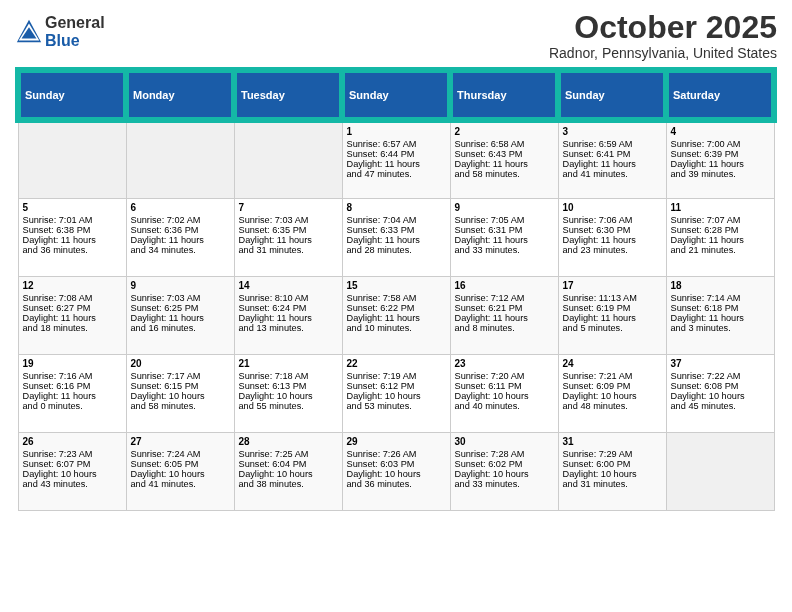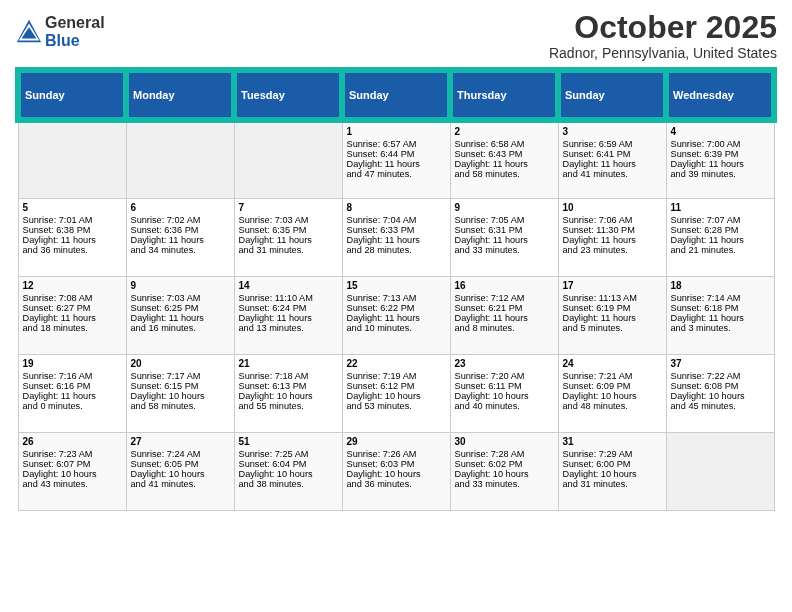--- a/index.html
+++ b/index.html
@@ -117,21 +117,21 @@
 
   <table>
     <thead>
       <tr>
         <th>Sunday</th>
         <th>Monday</th>
         <th>Tuesday</th>
         <th>Sunday</th>
         <th>Thursday</th>
         <th>Sunday</th>
-        <th>Wednesday</th>
+        <th>Saturday</th>
       </tr>
     </thead>
     <tbody id="calendar-body">
     <tr>
           <td class="empty"></td>
           <td class="empty"></td>
           <td class="empty"></td>
           <td>
             <span class="day-number">1</span>
             <div>Sunrise: 6:57 AM</div>
@@ -193,21 +193,21 @@
           <td>
             <span class="day-number">9</span>
             <div>Sunrise: 7:05 AM</div>
             <div>Sunset: 6:31 PM</div>
             <div>Daylight: 11 hours</div>
             <div>and 33 minutes.</div>
           </td>
           <td>
             <span class="day-number">10</span>
             <div>Sunrise: 7:06 AM</div>
-            <div>Sunset: 11:30 PM</div>
+            <div>Sunset: 6:30 PM</div>
             <div>Daylight: 11 hours</div>
             <div>and 23 minutes.</div>
           </td>
           <td>
             <span class="day-number">11</span>
             <div>Sunrise: 7:07 AM</div>
             <div>Sunset: 6:28 PM</div>
             <div>Daylight: 11 hours</div>
             <div>and 21 minutes.</div>
           </td>
@@ -222,28 +222,28 @@
           </td>
           <td>
             <span class="day-number">9</span>
             <div>Sunrise: 7:03 AM</div>
             <div>Sunset: 6:25 PM</div>
             <div>Daylight: 11 hours</div>
             <div>and 16 minutes.</div>
           </td>
           <td>
             <span class="day-number">14</span>
-            <div>Sunrise: 11:10 AM</div>
+            <div>Sunrise: 8:10 AM</div>
             <div>Sunset: 6:24 PM</div>
             <div>Daylight: 11 hours</div>
             <div>and 13 minutes.</div>
           </td>
           <td>
             <span class="day-number">15</span>
-            <div>Sunrise: 7:13 AM</div>
+            <div>Sunrise: 7:58 AM</div>
             <div>Sunset: 6:22 PM</div>
             <div>Daylight: 11 hours</div>
             <div>and 10 minutes.</div>
           </td>
           <td>
             <span class="day-number">16</span>
             <div>Sunrise: 7:12 AM</div>
             <div>Sunset: 6:21 PM</div>
             <div>Daylight: 11 hours</div>
             <div>and 8 minutes.</div>
@@ -323,21 +323,21 @@
             <div>and 43 minutes.</div>
           </td>
           <td>
             <span class="day-number">27</span>
             <div>Sunrise: 7:24 AM</div>
             <div>Sunset: 6:05 PM</div>
             <div>Daylight: 10 hours</div>
             <div>and 41 minutes.</div>
           </td>
           <td>
-            <span class="day-number">51</span>
+            <span class="day-number">28</span>
             <div>Sunrise: 7:25 AM</div>
             <div>Sunset: 6:04 PM</div>
             <div>Daylight: 10 hours</div>
             <div>and 38 minutes.</div>
           </td>
           <td>
             <span class="day-number">29</span>
             <div>Sunrise: 7:26 AM</div>
             <div>Sunset: 6:03 PM</div>
             <div>Daylight: 10 hours</div>

